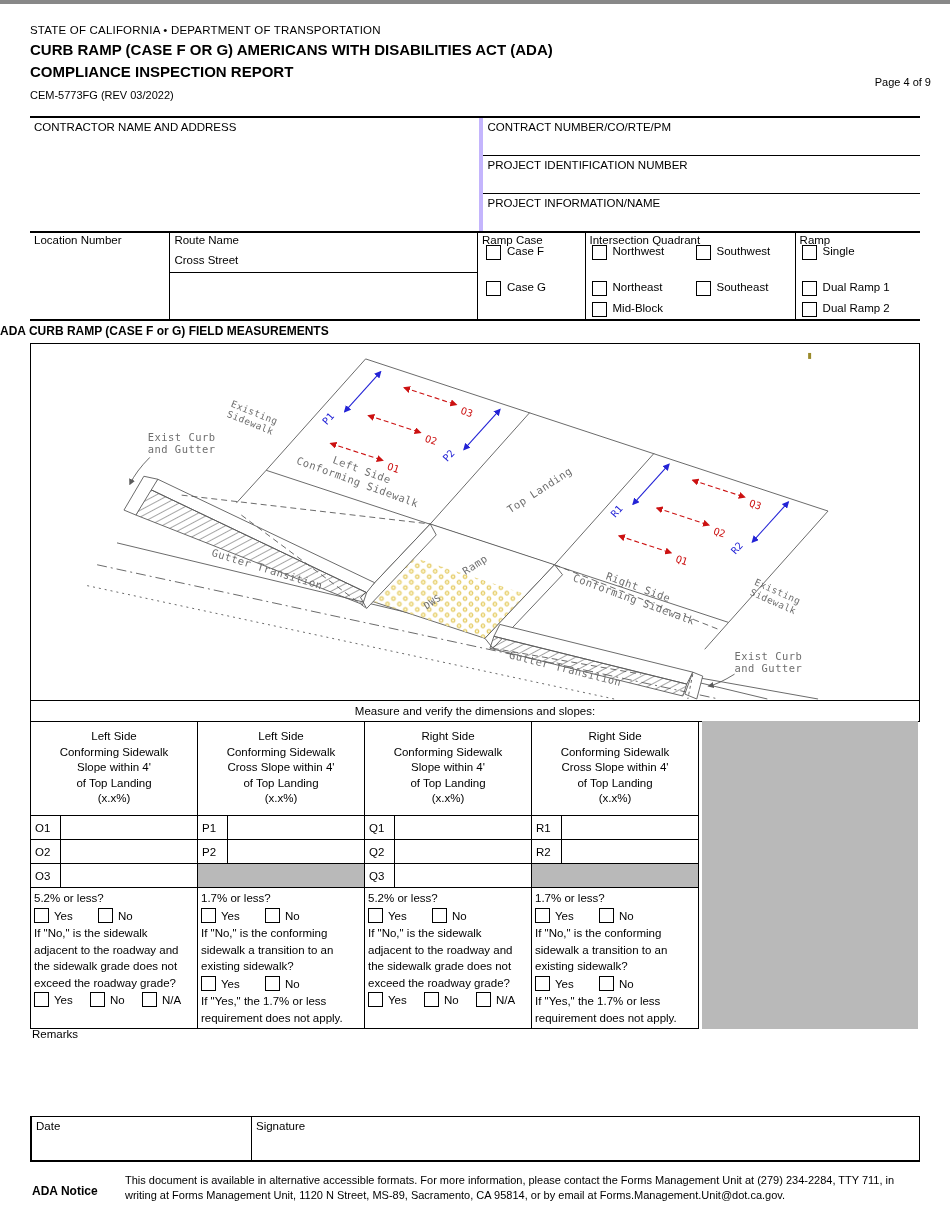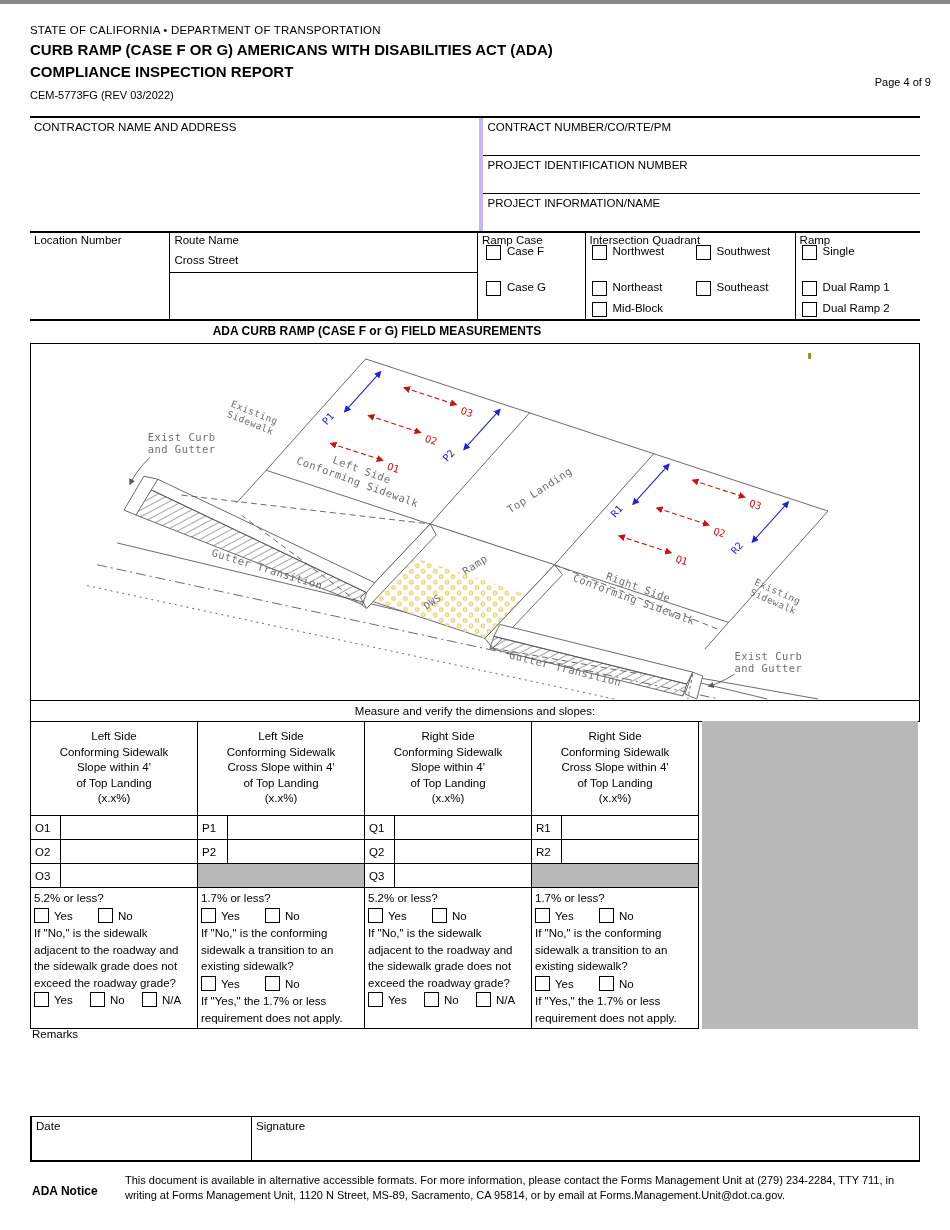--- a/index.html
+++ b/index.html
@@ -25,21 +25,21 @@
   .lc1{width:140px;}
   .lc2{width:308px;border-left:1px solid #000;padding:0;position:relative;}
   .lc3{width:107px;border-left:1px solid #000;position:relative;}
   .lc4{width:210px;border-left:1px solid #000;position:relative;}
   .lc5{width:125px;border-left:1px solid #000;position:relative;}
   .routediv{position:absolute;left:0;top:41px;width:100%;height:1px;background:#000;}
   .cbitem{position:absolute;display:flex;align-items:flex-start;gap:6px;font-size:11.5px;}
   .cb{display:inline-block;width:13px;height:13px;border:1.2px solid #000;background:#fff;flex:none;}
   .cbv{display:inline-block;width:13px;height:13px;border:1.2px solid #000;background:#fff;vertical-align:-3px;margin-right:5px;}
   
-  .sectitle{left:0;top:320px;width:754px;text-align:center;font-size:12px;font-weight:bold;}
+  .sectitle{left:0;top:320px;width:754px;font-size:12px;font-weight:bold;}
   
   .diagram{left:30px;top:339px;width:888px;height:356px;border:1px solid #000;}
   
   .mbar{left:30px;top:696px;width:888px;height:20px;border:1px solid #000;box-sizing:content-box;
         text-align:center;font-size:11.5px;line-height:20px;}
   .mtable{left:30px;top:717px;display:grid;
           grid-template-columns:29px 136px 29px 136px 29px 136px 29px 136px;
           grid-template-rows:93px 23px 23px 23px 140px;
           gap:1px;background:#000;border:1.5px solid #000;}
   .mtable>div{background:#fff;}

